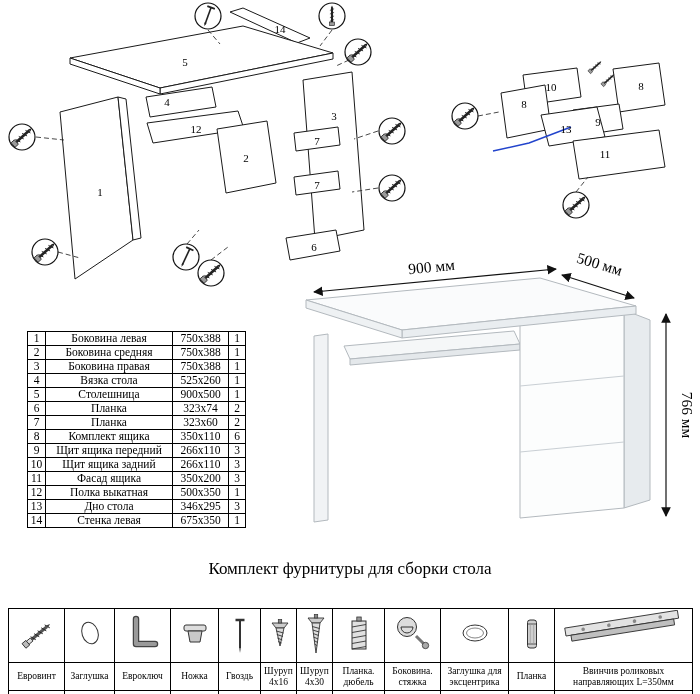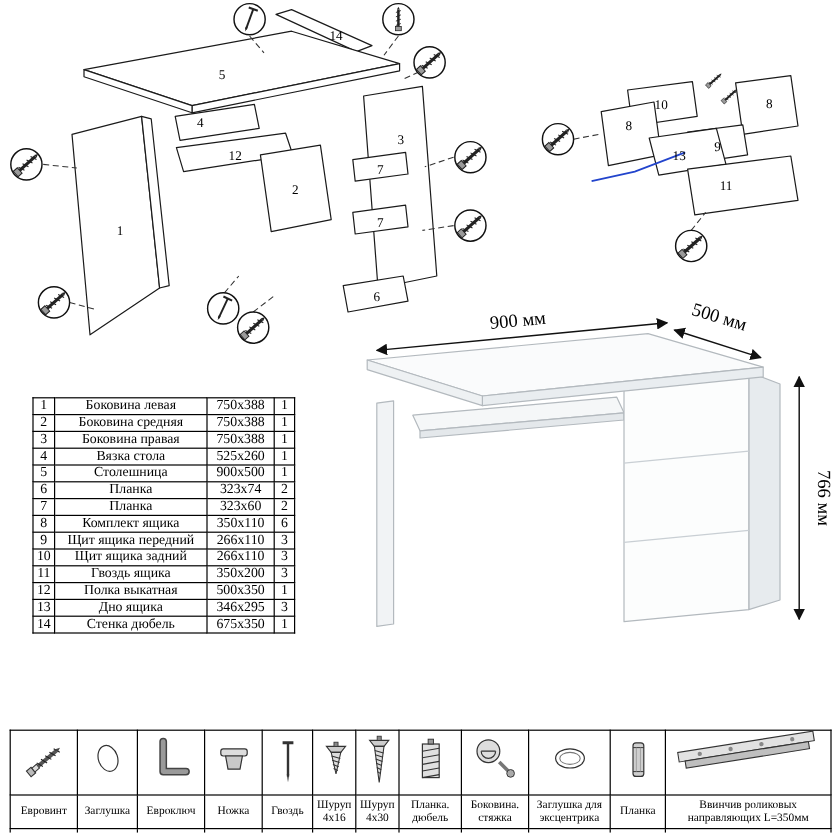--- a/index.html
+++ b/index.html
@@ -246,39 +246,39 @@
           <td class="c-qty">3</td>
         </tr>
       <tr>
           <td class="c-num">10</td>
           <td class="c-name">Щит ящика задний</td>
           <td class="c-size">266x110</td>
           <td class="c-qty">3</td>
         </tr>
       <tr>
           <td class="c-num">11</td>
-          <td class="c-name">Гвоздь ящика</td>
+          <td class="c-name">Фасад ящика</td>
           <td class="c-size">350x200</td>
           <td class="c-qty">3</td>
         </tr>
       <tr>
           <td class="c-num">12</td>
           <td class="c-name">Полка выкатная</td>
           <td class="c-size">500x350</td>
           <td class="c-qty">1</td>
         </tr>
       <tr>
           <td class="c-num">13</td>
-          <td class="c-name">Дно ящика</td>
+          <td class="c-name">Дно стола</td>
           <td class="c-size">346x295</td>
           <td class="c-qty">3</td>
         </tr>
       <tr>
           <td class="c-num">14</td>
-          <td class="c-name">Стенка дюбель</td>
+          <td class="c-name">Стенка левая</td>
           <td class="c-size">675x350</td>
           <td class="c-qty">1</td>
         </tr>
     </tbody>
   </table>
 
   <svg class="desk-render" width="410" height="302" viewBox="0 0 410 302">
     <defs>
       <marker id="dim-arr" viewBox="0 0 10 10" refX="9" refY="5" markerWidth="8" markerHeight="8" orient="auto-start-reverse">
         <path d="M0,0 L10,5 L0,10 z" fill="#111"></path>
@@ -304,20 +304,21 @@
       <line x1="378" y1="66" x2="378" y2="268" marker-start="url(#dim-arr)" marker-end="url(#dim-arr)"></line>
     </g>
 
     <g font-size="15.5" fill="#000" text-anchor="middle">
       <text transform="translate(144,24) rotate(-5.5)">900 мм</text>
       <text transform="translate(310,21) rotate(17)">500 мм</text>
       <text transform="translate(394,167) rotate(90)">766 мм</text>
     </g>
   </svg>
 
+  <div class="hw-title">Комплект фурнитуры для сборки стола</div>
 
   <table class="hw-table">
     <colgroup>
       <col style="width:56px">
         <col style="width:50px">
         <col style="width:56px">
         <col style="width:48px">
       <col style="width:42px">
         <col style="width:36px">
         <col style="width:36px">

